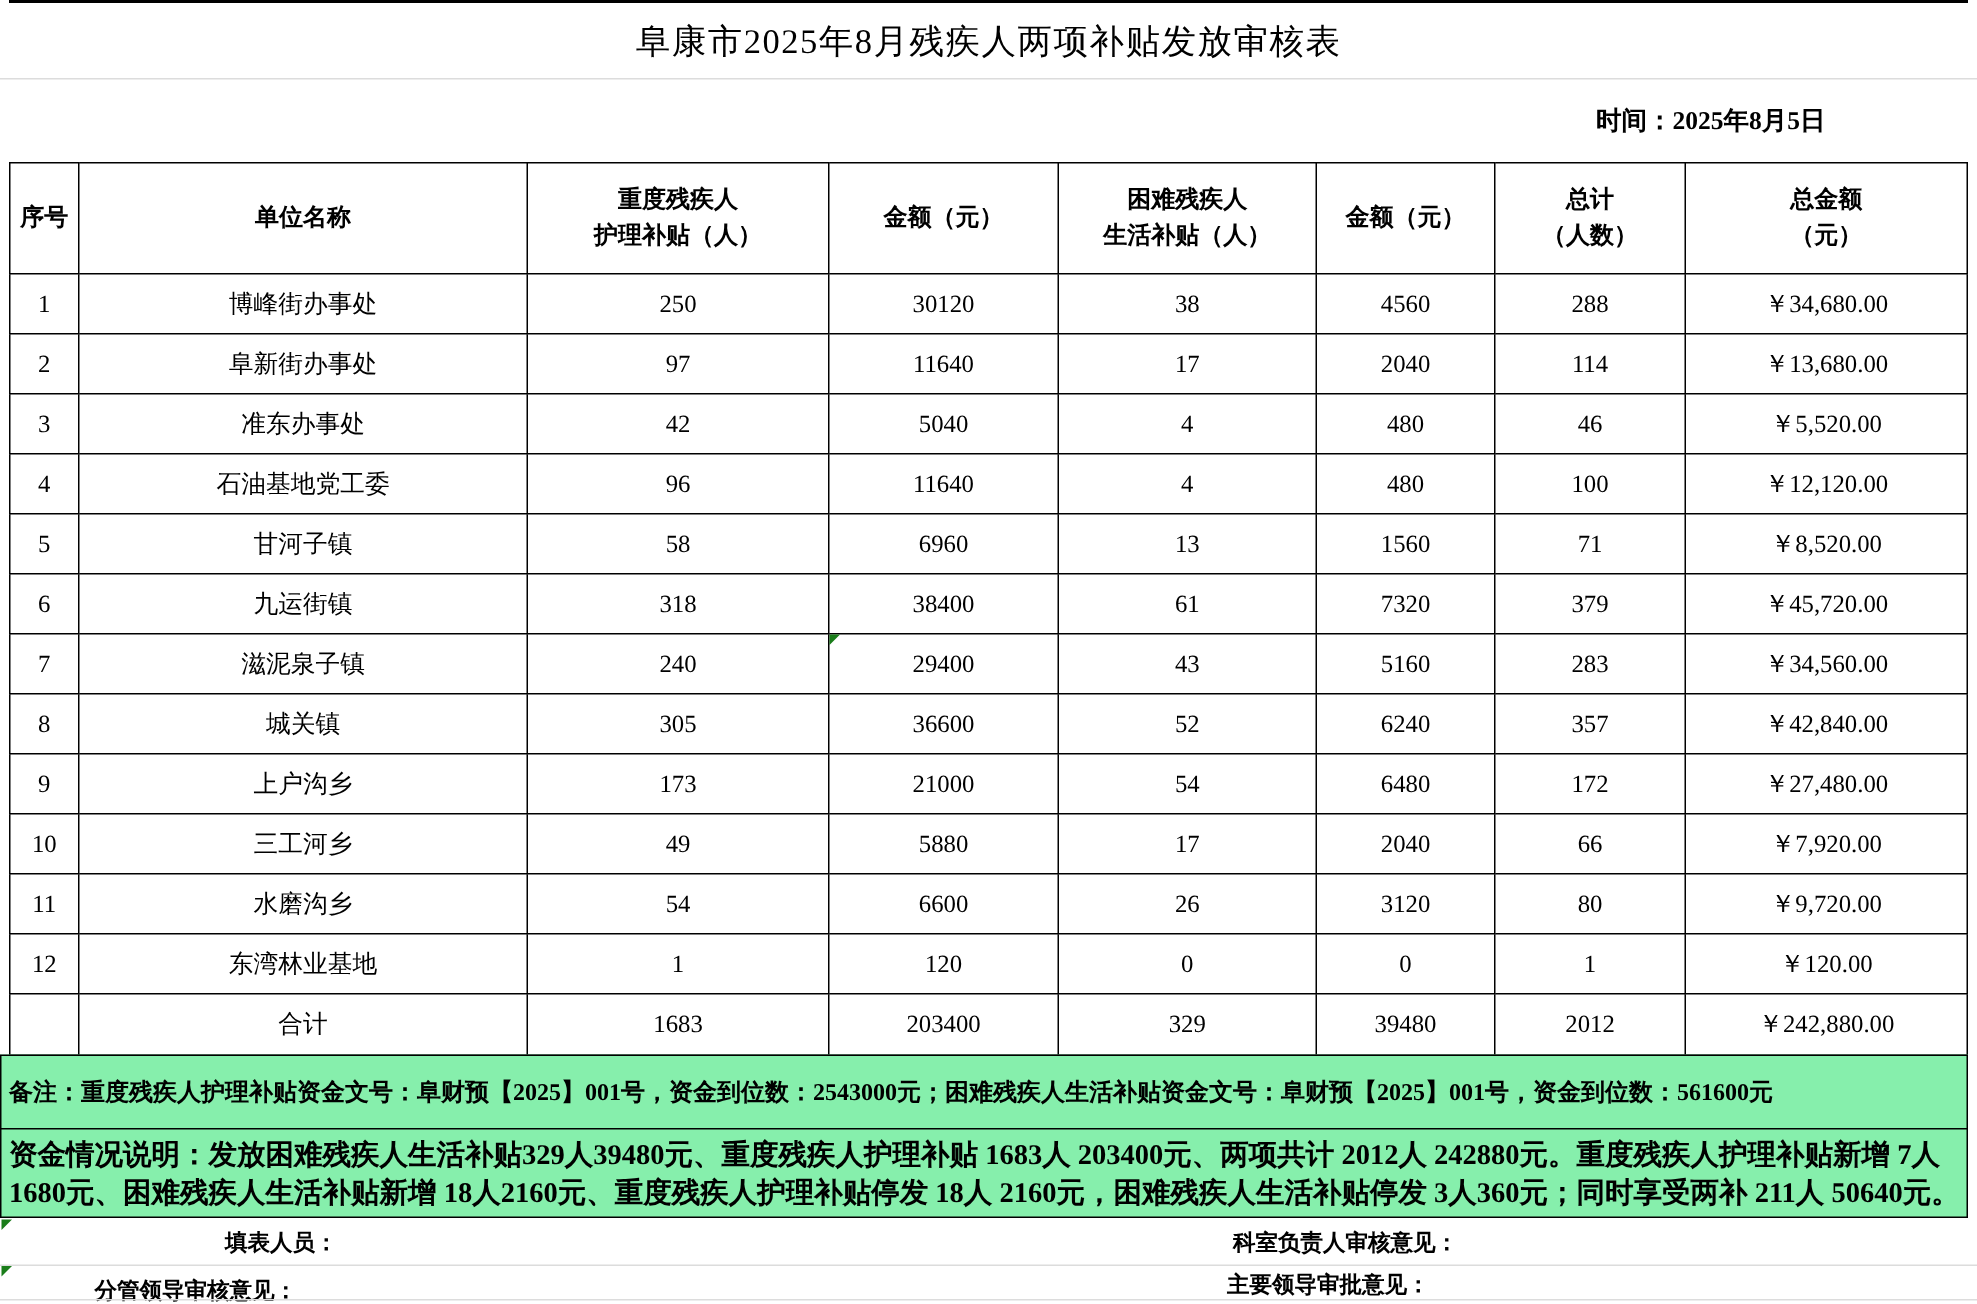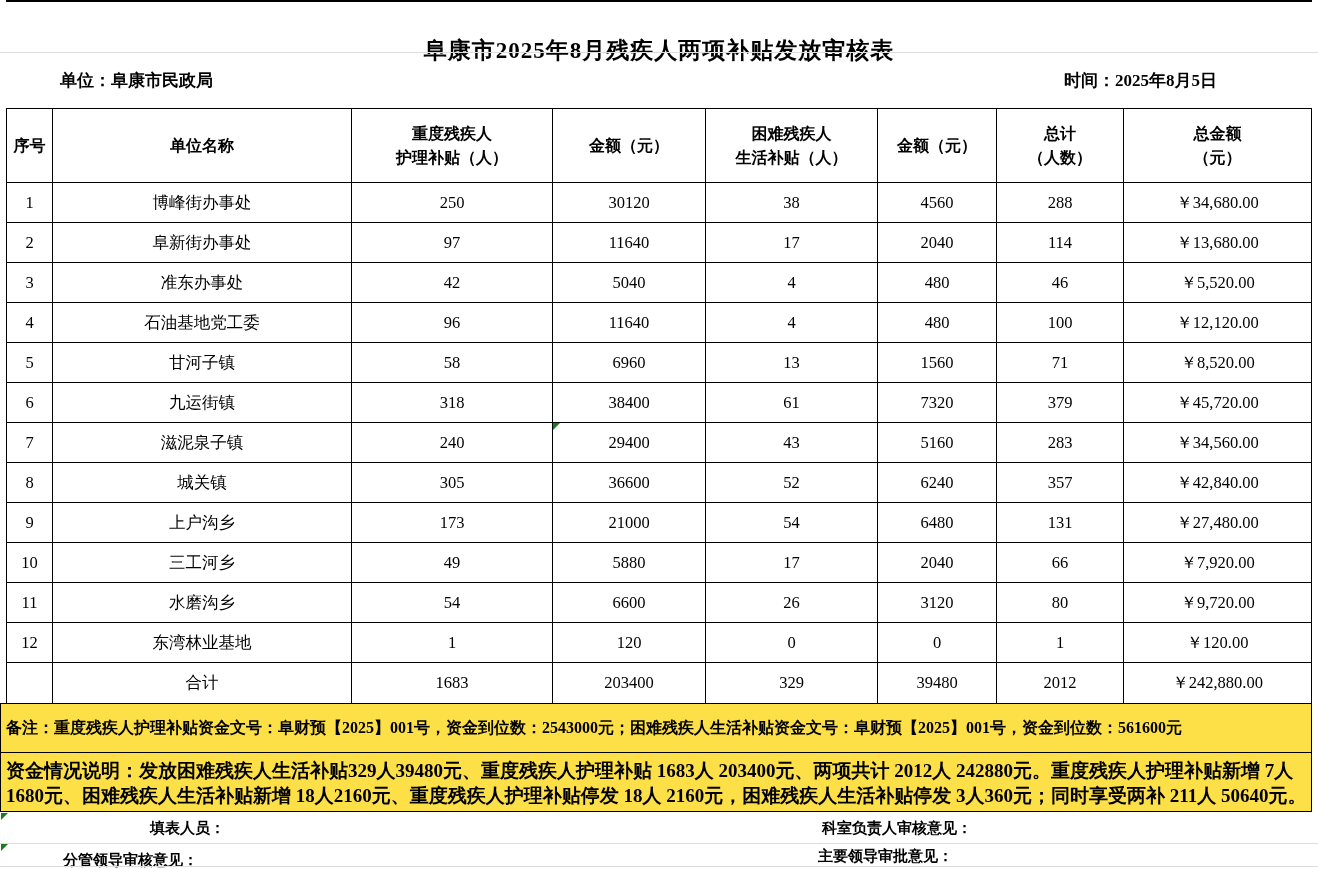--- a/index.html
+++ b/index.html
@@ -5,41 +5,41 @@
   html,body { margin:0; padding:0; background:#fff; }
   #page {
     position:relative; width:1318px; height:869px; background:#ffffff;
     font-family:"Liberation Serif","DejaVu Serif",serif; color:#000; overflow:hidden;
   }
   .topline { position:absolute; top:0; left:6px; width:1306px; height:2px; background:#000; }
   .gridline-h { position:absolute; left:0; width:1318px; height:1px; background:#dcdcdc; }
   #title {
     position:absolute; top:2px; left:0; width:100%; height:50px;
     display:flex; align-items:center; justify-content:center;
-    font-size:23px; font-weight:bold; letter-spacing:1px;margin-top:23px;
+    font-size:23px; font-weight:normal; letter-spacing:1px;
   }
   .info-label { position:absolute; top:52px; height:56px; display:flex; align-items:center;
     font-weight:bold; font-size:17px; }
   #unit-label { left:60px; }
   #date-label { left:1064px;text-align:right; }
   #subsidy-table {
     position:absolute; top:108px; left:6px;
     border-collapse:collapse; table-layout:fixed; width:1305px;
   }
   #subsidy-table th, #subsidy-table td {
     border:1px solid #000; text-align:center; vertical-align:middle; padding:0; overflow:hidden;
   }
   #subsidy-table thead tr { height:74px; }
   #subsidy-table th { font-size:16px; font-weight:bold; white-space:pre-line; line-height:1.5; }
   #subsidy-table tbody tr { height:40px; }
   #subsidy-table td { font-size:16.5px; font-weight:normal; }
   #subsidy-table tr.total-row { height:41px; }
   .note-box {
     position:absolute; left:0; width:1312px; box-sizing:border-box;
-    border:1px solid #000; font-weight:bold; background:#fde047;
+    border:1px solid #000; font-weight:bold; background:#86efac;
   }
   #remark-note { top:703px; height:50px; font-size:16px; display:flex; align-items:center;
     padding-left:5px; white-space:nowrap; }
   #funding-note { top:752px; height:60px; font-size:19px; line-height:25px;
     padding:5px 0 0 5px; overflow:visible; }
   #funding-note .inner { width:1322px; }
   .sign-label { position:absolute; font-weight:bold; font-size:15px; white-space:nowrap; }
   #preparer-label { top:819px; left:150px; }
   #section-chief-label { top:819px; left:822px; }
   #division-leader-label { top:851px; left:63px; }
@@ -52,21 +52,20 @@
 </style>
 </head>
 <body>
 
 <div id="page">
 
   <div class="topline"></div>
   <div id="title">阜康市2025年8月残疾人两项补贴发放审核表</div>
   <div class="gridline-h" style="top:52px"></div>
 
-  <div class="info-label" id="unit-label">单位：阜康市民政局</div>
   <div class="info-label" id="date-label">时间：2025年8月5日</div>
 
   <table id="subsidy-table">
     <colgroup>
       <col style="width:46px">
         <col style="width:299px">
         <col style="width:201px">
         <col style="width:153px">
       <col style="width:172px">
         <col style="width:119px">
@@ -170,21 +169,21 @@
         <td>357</td>
         <td>￥42,840.00</td>
       </tr>
       <tr>
         <td>9</td>
         <td>上户沟乡</td>
         <td>173</td>
         <td>21000</td>
         <td>54</td>
         <td>6480</td>
-        <td>131</td>
+        <td>172</td>
         <td>￥27,480.00</td>
       </tr>
       <tr>
         <td>10</td>
         <td>三工河乡</td>
         <td>49</td>
         <td>5880</td>
         <td>17</td>
         <td>2040</td>
         <td>66</td>

